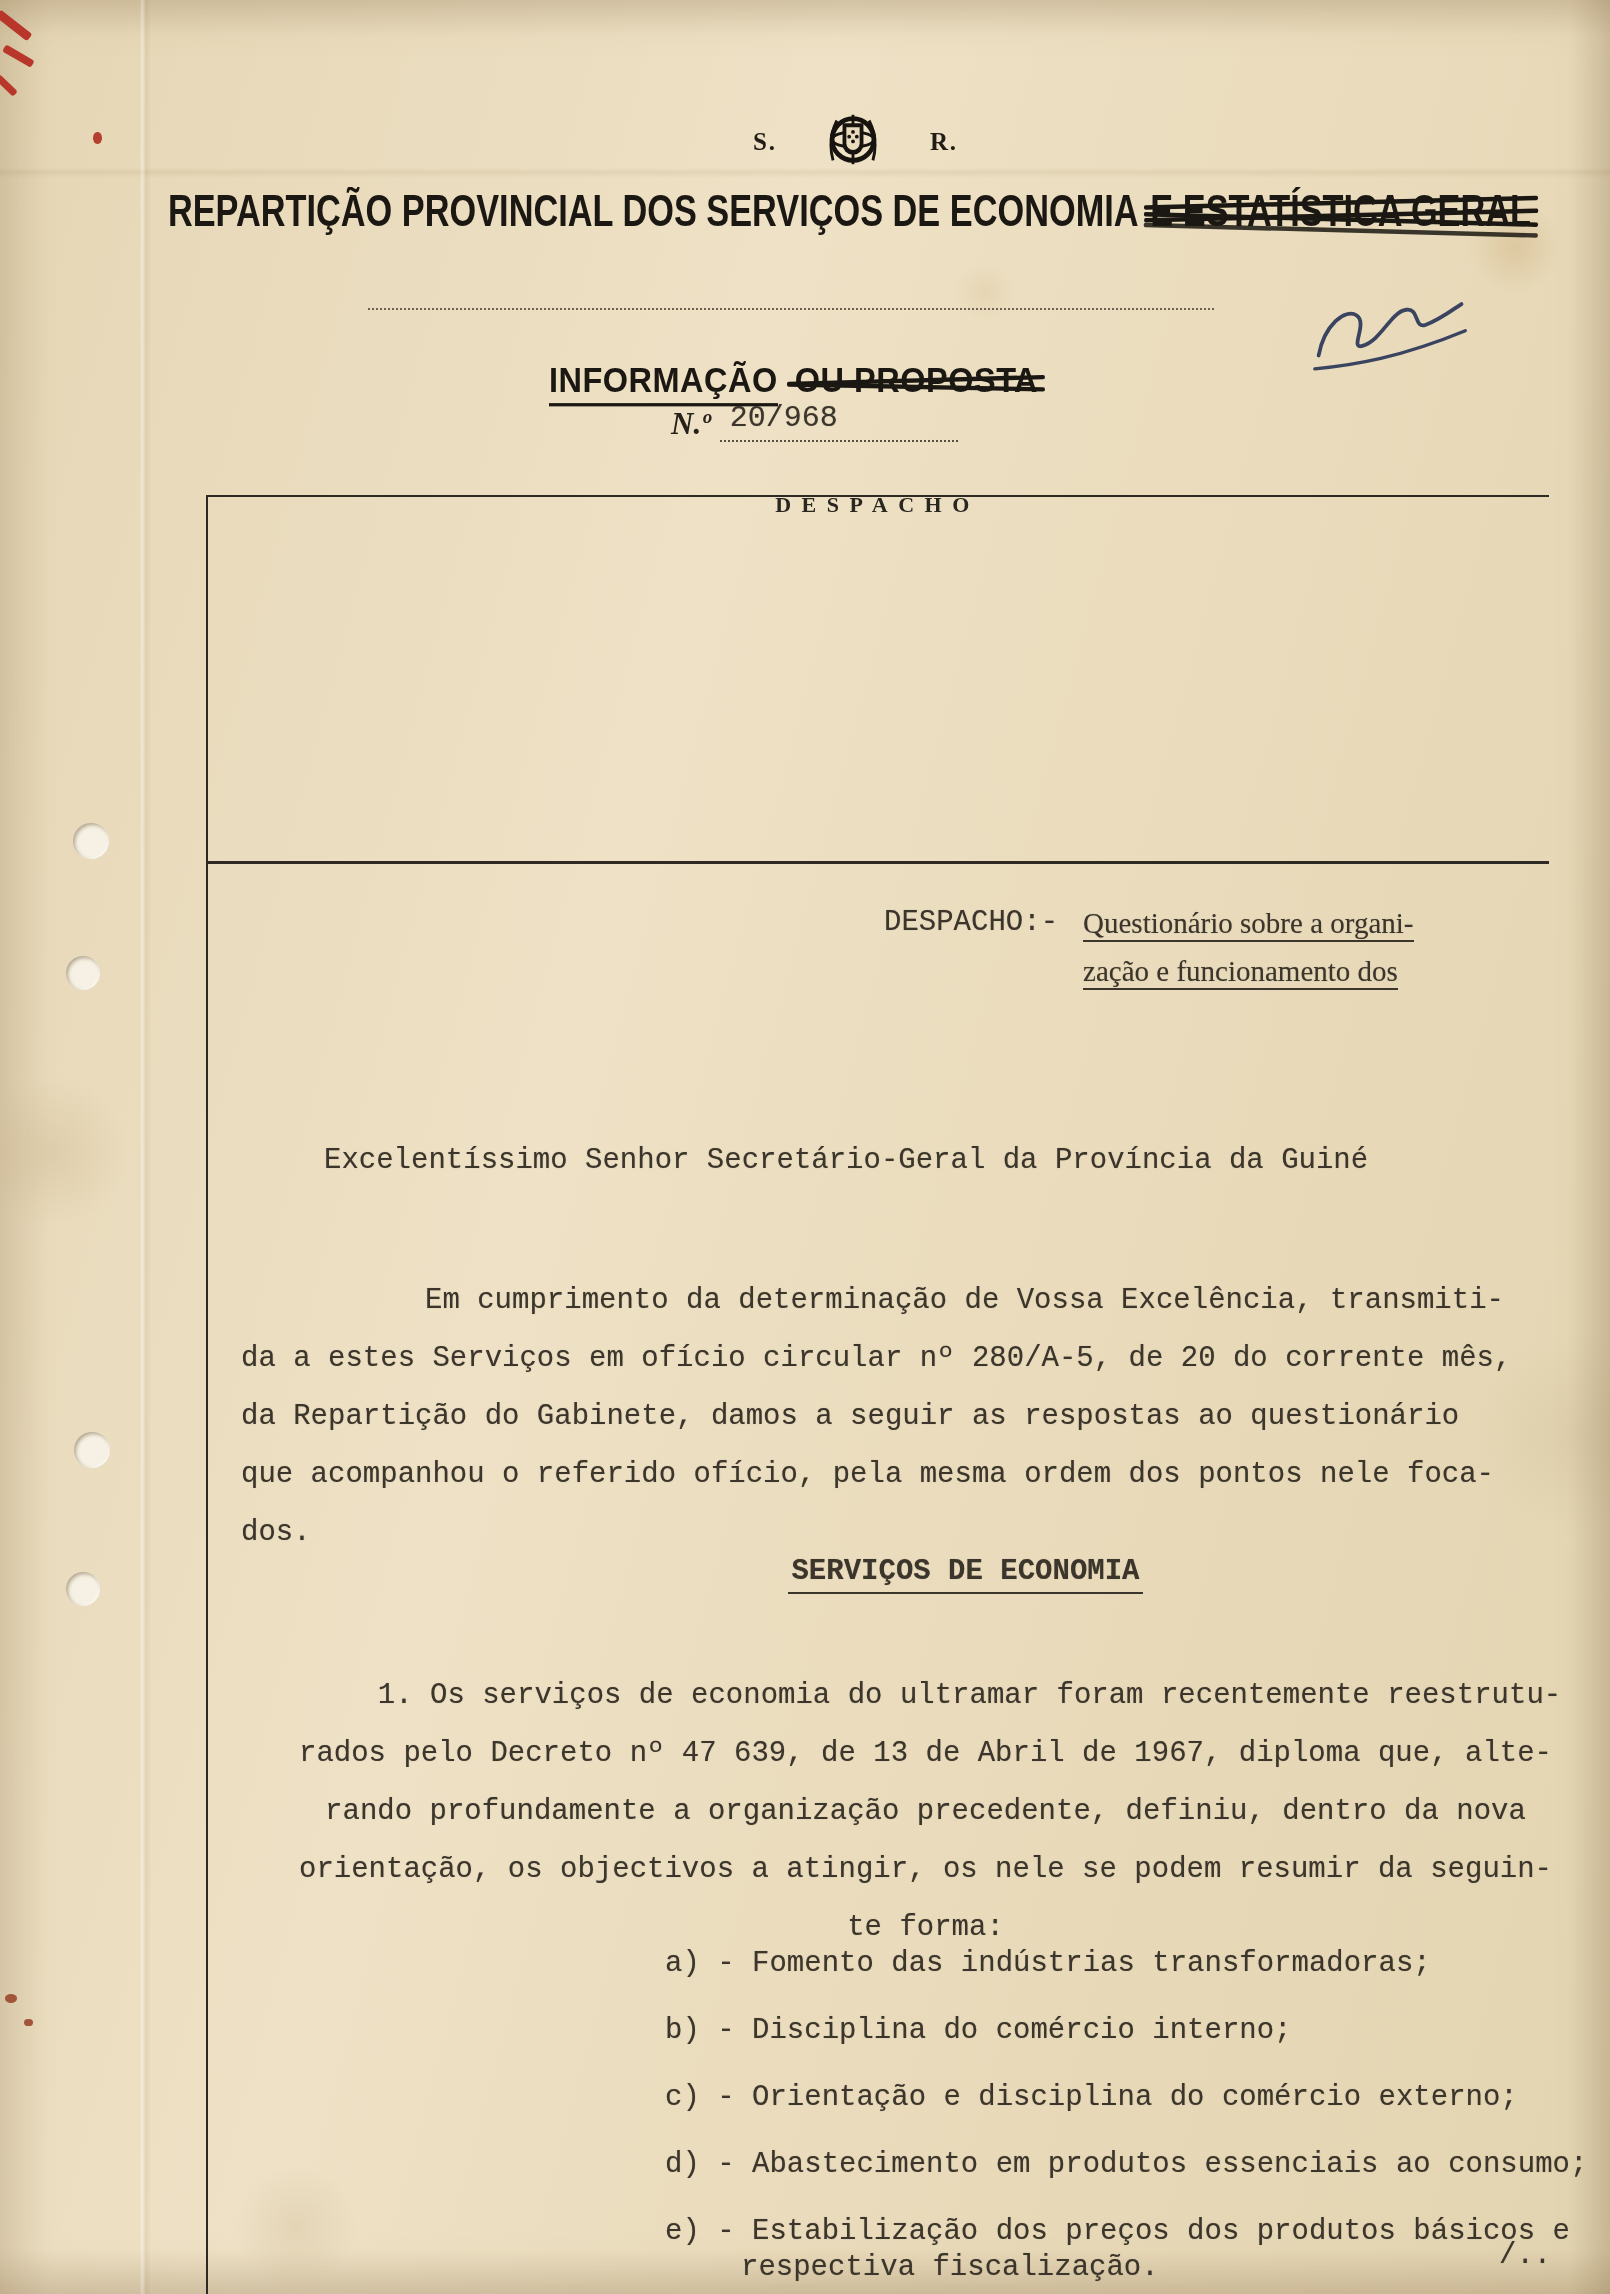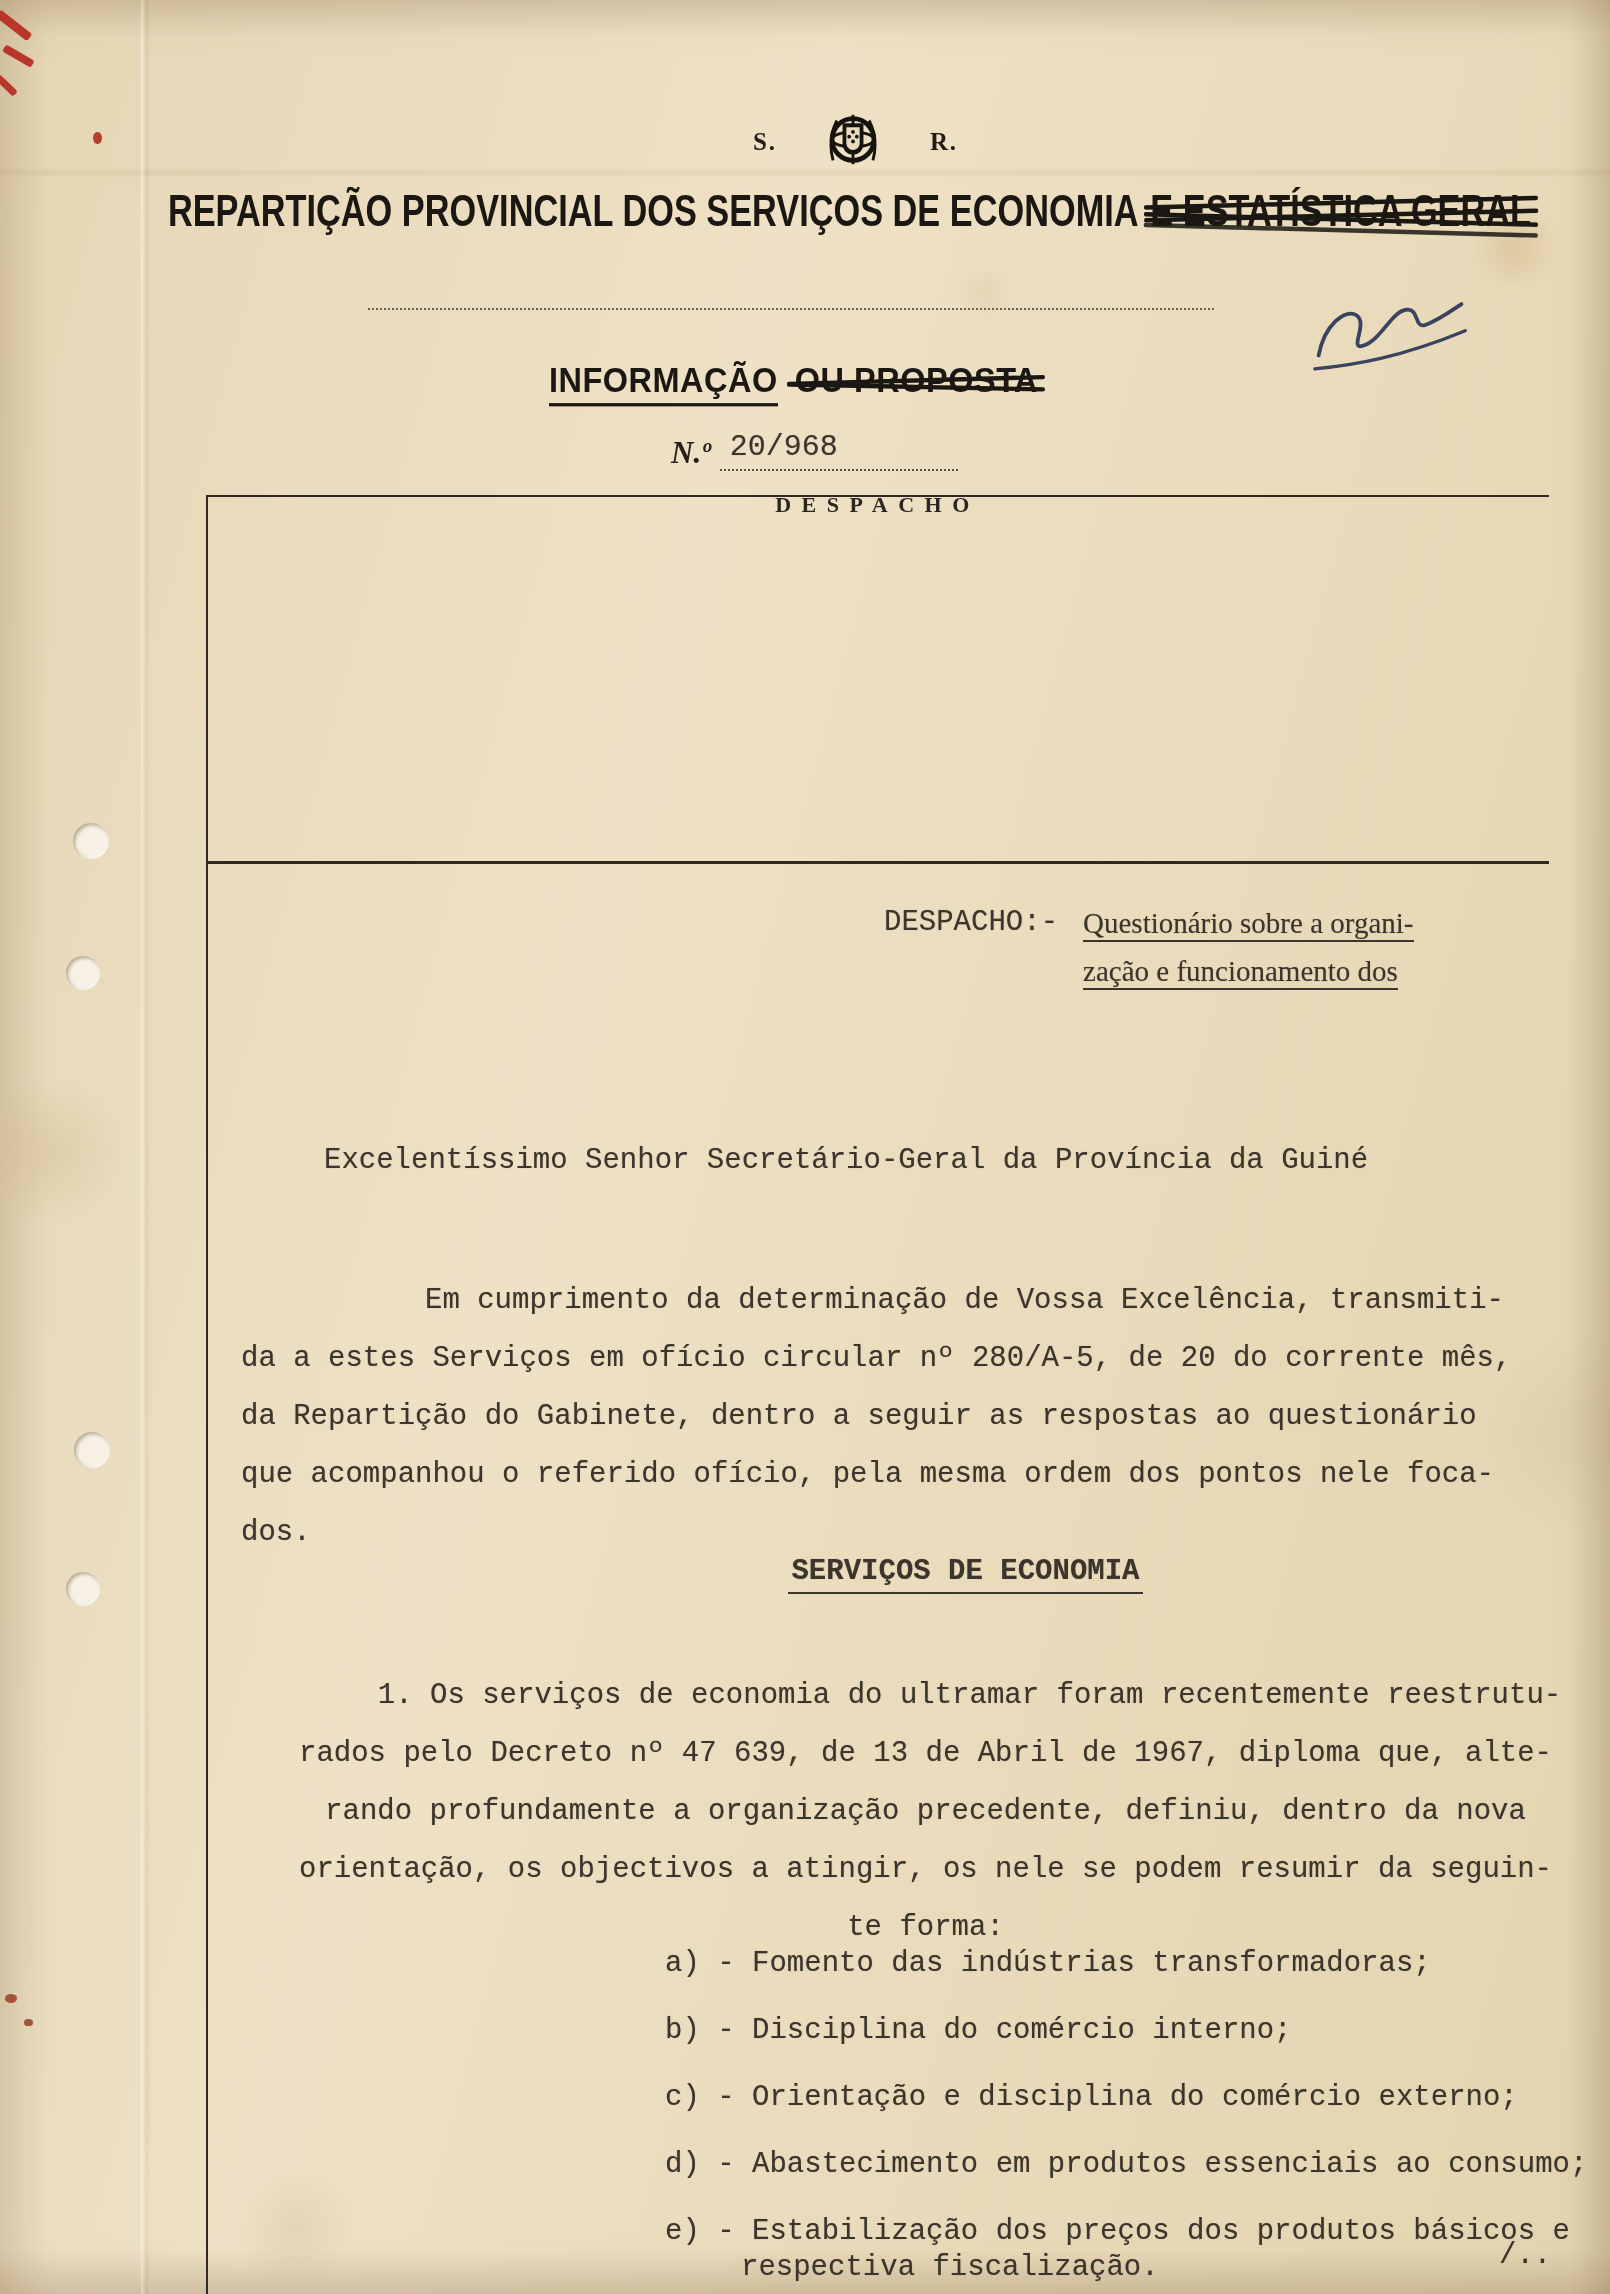--- a/index.html
+++ b/index.html
@@ -48,21 +48,21 @@
   .strike3::after{top:62%;transform:rotate(1.2deg);box-shadow:0 9.6px 0 rgba(27,23,18,.85);}
 
   .rule-dotted{left:368px;top:308px;width:846px;height:0;border-top:2.9px dotted #6a6150;}
 
   .doctype{left:0;top:361px;width:1587px;text-align:center;white-space:nowrap;
            font-family:"Liberation Sans",sans-serif;font-weight:700;font-size:32.5px;color:#1b1712;
            transform:scaleY(1.08);transform-origin:50% 0;letter-spacing:0.5px;}
   .u-heavy{border-bottom:3.8px solid #1b1712;padding-bottom:2.9px;}
   .doctype .struck{margin-left:17px;}
 
-  .numrow{left:671px;top:430px;display:flex;align-items:flex-end;}
+  .numrow{left:671px;top:401px;display:flex;align-items:flex-end;}
   .numlabel{font-family:"Liberation Serif",serif;font-style:italic;font-weight:700;font-size:31px;color:#26211a;margin-right:9.6px;}
   .numvalue{display:inline-block;width:228px;border-bottom:2.9px dotted #57503f;padding:0 0 4.8px 9.6px;font-size:30px;}
 
   .signature{left:1305px;top:285px;}
 
   
   .box-top{left:206px;top:495px;width:1343px;height:0;border-top:2.9px solid #2e2a23;}
   .box-bottom{left:206px;top:861px;width:1343px;height:0;border-top:3.8px solid #2e2a23;}
   .vline{left:206px;top:495px;width:0;height:1799px;border-left:2.9px solid #2e2a23;}
   .despacho{left:206px;top:492px;width:1343px;text-align:center;
@@ -175,21 +175,21 @@
       <span class="aline">Questionário sobre a organi-</span>
       <span class="aline">zação e funcionamento dos</span>
     </div>
   </div>
 
   <div class="abs salutation mono">Excelentíssimo Senhor Secretário-Geral da Província da Guiné</div>
 
   <div class="abs para intro mono">
     <div class="tline indent-10">Em cumprimento da determinação de Vossa Excelência, transmiti-</div>
     <div class="tline">da a estes Serviços em ofício circular nº 280/A-5, de 20 do corrente mês,</div>
-    <div class="tline">da Repartição do Gabinete, dentro a seguir as respostas ao questionário</div>
+    <div class="tline">da Repartição do Gabinete, damos a seguir as respostas ao questionário</div>
     <div class="tline">que acompanhou o referido ofício, pela mesma ordem dos pontos nele foca-</div>
     <div class="tline">dos.</div>
   </div>
 
   <div class="abs sec-title mono">
     <span class="tunder">SERVIÇOS DE ECONOMIA</span>
   </div>
 
   <div class="abs para sec mono">
     <div class="tline indent-5">1. Os serviços de economia do ultramar foram recentemente reestrutu-</div>

